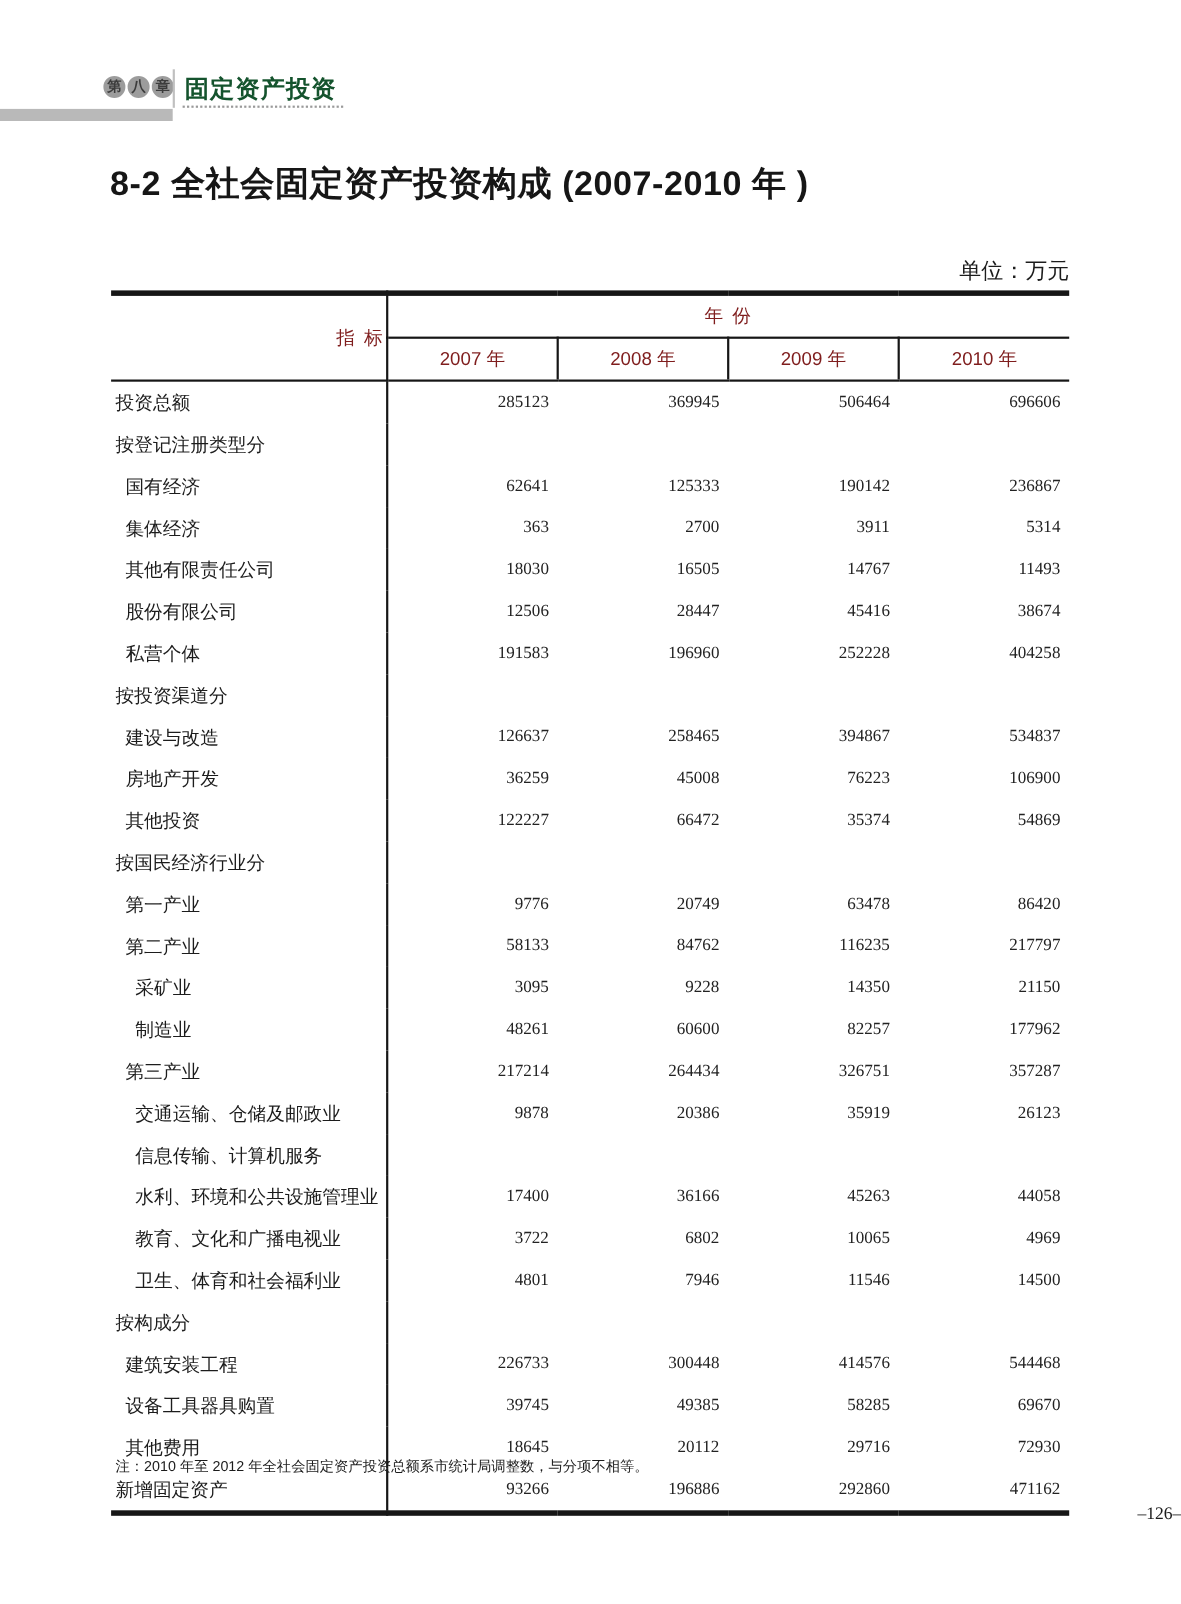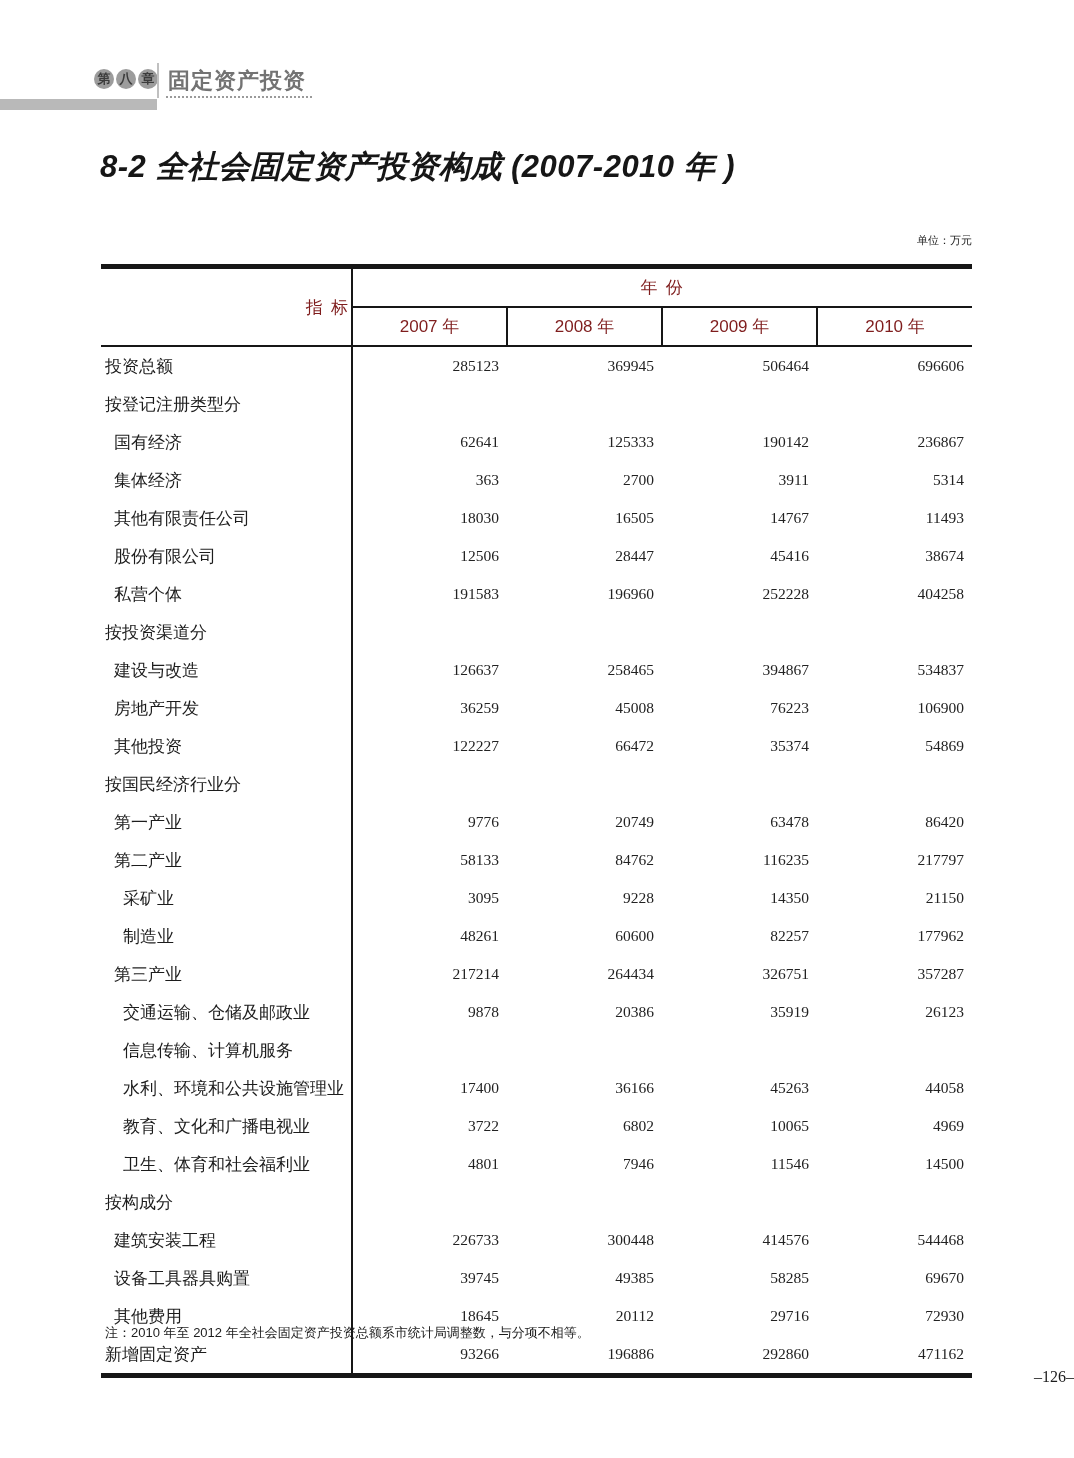--- a/index.html
+++ b/index.html
@@ -16,31 +16,31 @@
   .badge-circle{
     width:20px;height:20px;border-radius:50%;
     background:#9c9c9c;color:#3c3c3c;
     font-family:"Liberation Sans","DejaVu Sans",sans-serif;
     font-size:13px;line-height:20px;text-align:center;font-weight:bold;
   }
   .header-vline{position:absolute;left:157px;top:63px;width:2px;height:35px;background:#c0c0c0;}
   .chapter-title{
     position:absolute;left:168px;top:66px;
     font-family:Liberation Sans, sans-serif;
-    font-size:22px;font-weight:bold;color:#737373;letter-spacing:1px;
+    font-size:22px;font-weight:bold;color:#14532d;letter-spacing:1px;
   }
   .dotted-underline{position:absolute;left:166px;top:96px;width:146px;border-top:2px dotted #9a9a9a;}
   .gray-bar{position:absolute;left:0;top:99px;width:157px;height:11px;background:#b9b9b9;}
   
   .doc-title{
     position:absolute;left:100px;top:146px;margin:0;
     font-family:"Liberation Sans","DejaVu Sans",sans-serif;
-    font-size:31px;font-weight:600;color:#161616;letter-spacing:0.5px;font-style:italic;
-  }
-  .unit-label{position:absolute;right:102px;top:233px;font-size:11px;color:#1c1c1c;}
+    font-size:31px;font-weight:600;color:#161616;letter-spacing:0.5px;
+  }
+  .unit-label{position:absolute;right:102px;top:233px;font-size:20px;color:#1c1c1c;}
   
   table.data-table{
     position:absolute;left:101px;top:264px;width:871px;
     border-collapse:collapse;table-layout:fixed;
     border-top:5px solid #161616;border-bottom:5px solid #161616;
   }
   col.c-ind{width:251px;}
   col.c-year{width:155px;}
   .data-table th{font-weight:normal;font-size:17px;color:#7f1d1d;}
   .th-indicator{

